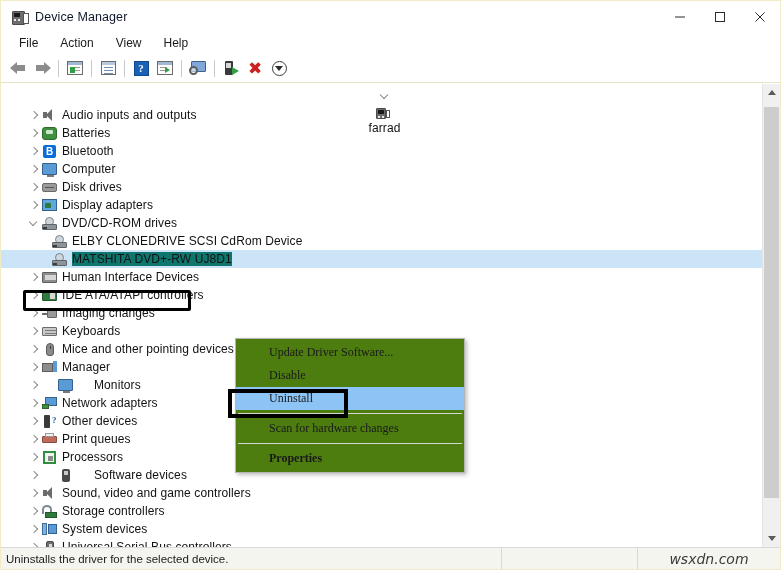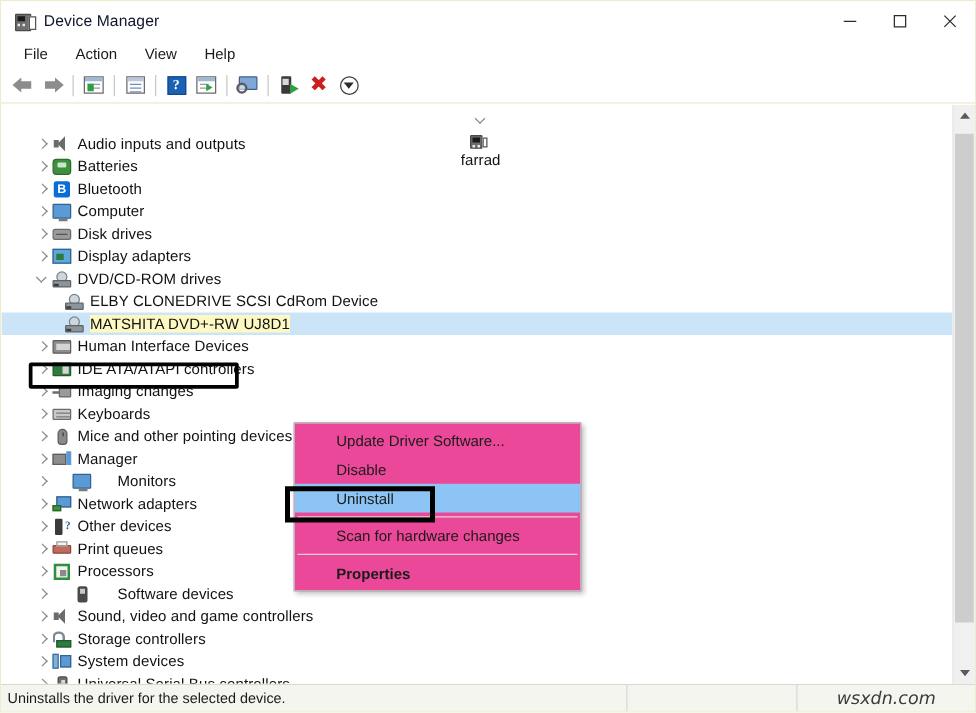--- a/index.html
+++ b/index.html
@@ -113,21 +113,21 @@
   }
   .chev{width:9px;height:9px;position:relative;}
   .chev::before{
     content:"";position:absolute;left:2px;top:1px;width:5px;height:5px;
     border-right:1.6px solid #8a8a8a;border-bottom:1.6px solid #8a8a8a;
     transform:rotate(-45deg);
   }
   .chev.down::before{transform:rotate(45deg);left:1px;top:0px;}
   .row .ic{width:17px;flex:0 0 17px;display:flex;align-items:center;justify-content:center;margin-right:4px;}
   .row .lb{font-size:12px;color:#111;letter-spacing:.1px;}
-  .row.sel .lb{background:#fef9c3;}
+  .row.sel .lb{background:#0f766e;}
   .row.sel{background:#cce4f7;}
   
   .gi{position:relative;width:15px;height:14px;}
   .gi-speaker::before{content:"";position:absolute;left:1px;top:4px;width:4px;height:6px;background:#6b6b6b;}
   .gi-speaker::after{content:"";position:absolute;left:4px;top:1px;width:0;height:0;border-top:6px solid transparent;border-bottom:6px solid transparent;border-right:6px solid #6b6b6b;}
   .gi-batt{width:15px;height:13px;background:#3f8f3f;border-radius:3px;position:relative;border:1px solid #2c6b2c;box-sizing:border-box;}
   .gi-batt::after{content:"";position:absolute;left:3px;top:2px;width:7px;height:4px;background:#c9e8c9;border-radius:1px;}
   .gi-bt{width:13px;height:13px;background:#0a6cd8;border-radius:2px;color:#fff;font-size:10px;display:flex;align-items:center;justify-content:center;font-weight:bold;}
   .gi-mon{width:15px;height:12px;background:#5b9bd5;border:1px solid #35618e;box-sizing:border-box;border-radius:1px;position:relative;}
   .gi-mon::after{content:"";position:absolute;left:4px;bottom:-3px;width:7px;height:2px;background:#7a7a7a;}
@@ -193,23 +193,23 @@
   .sb-arrow{
     height:17px;flex:0 0 17px;display:flex;align-items:center;justify-content:center;background:#f0f0f0;cursor:default;
   }
   .sb-arrow .t{width:0;height:0;border-left:4px solid transparent;border-right:4px solid transparent;border-bottom:5px solid #5a5a5a;}
   .sb-arrow.down .t{border-bottom:0;border-top:5px solid #5a5a5a;}
   .sb-track{flex:1 1 auto;position:relative;background:#f0f0f0;}
   .sb-thumb{position:absolute;left:1px;right:1px;top:6px;height:calc(100% - 38px);background:#cdcdcd;cursor:default;}
   
   .ctxmenu{
     position:absolute;left:234px;top:254px;width:230px;
-    background:#ec4899;border:1px solid #b5b5b5;
+    background:#4d7c0f;border:1px solid #b5b5b5;
     box-shadow:2px 2px 4px rgba(0,0,0,.25);
-    z-index:20;padding:2px 0;box-sizing:border-box;
+    z-index:20;padding:2px 0;box-sizing:border-box;font-family:Liberation Serif, serif;
   }
   .ctx-item{
     height:23px;display:flex;align-items:center;padding-left:33px;
     font-size:12px;color:#1a1a1a;cursor:default;white-space:nowrap;
   }
   .ctx-item.hl{background:#8cc5f5;}
   .ctx-item.bold{font-weight:bold;}
   .ctx-sep{height:1px;background:#d6d6d6;margin:3px 2px 3px 2px;}
   .ctx-annot{
     position:absolute;left:-8px;top:50px;width:120px;height:29px;

